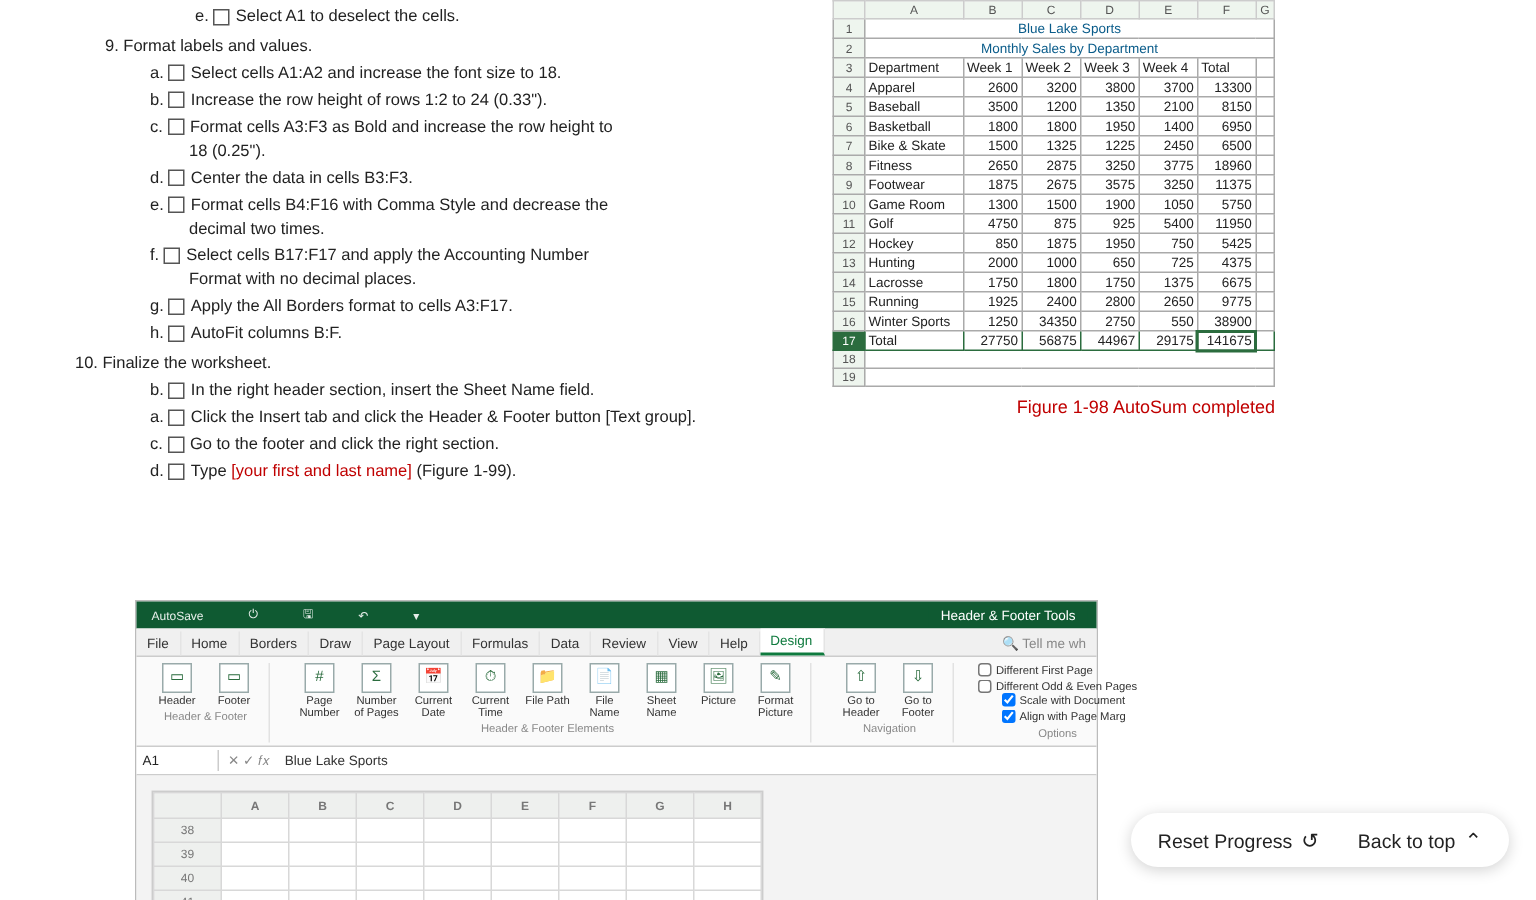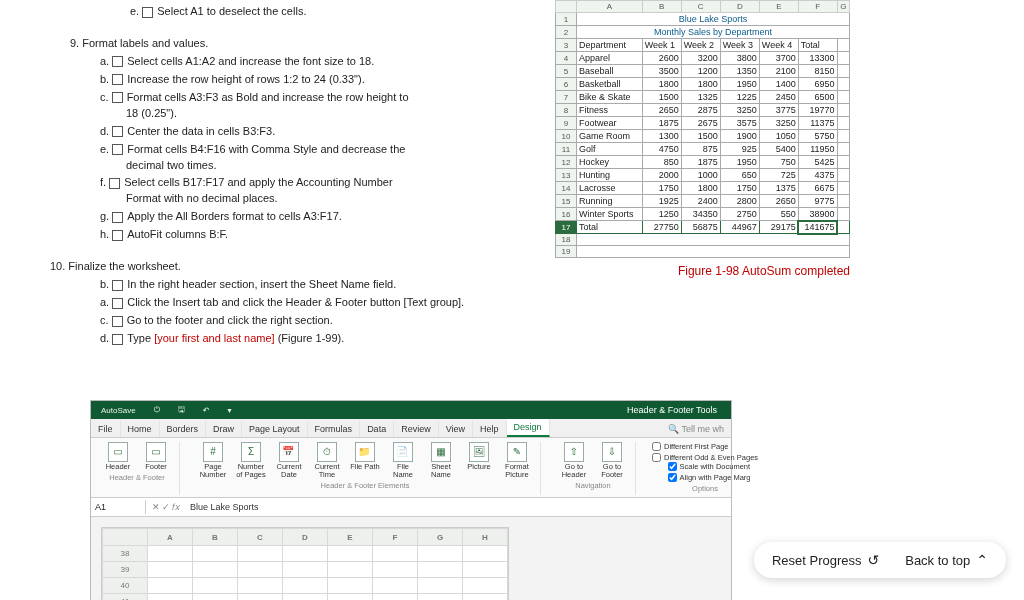--- a/index.html
+++ b/index.html
@@ -1,36 +1,36 @@
 <!DOCTYPE html>
 <html><head>
 <meta charset="utf-8">
 <style>
   html,body{margin:0;padding:0;font-family:Arial,Helvetica,sans-serif;font-size:12px;color:#222;background:#fff;width:1024px;height:600px;overflow:hidden}
   .page{position:relative;width:1024px;height:600px}
   
   .instr{position:absolute;left:70px;top:2px;width:480px;font-size:11px;line-height:1.45}
-  .instr .lv1{margin:16px 0 2px 0}
+  .instr .lv1{margin:4px 0 2px 0}
   .instr .lv2{margin:2px 0 2px 30px}
   .instr .box{display:inline-block;width:9px;height:9px;border:1px solid #555;margin-right:4px;vertical-align:middle}
   .red{color:#c00000}
   .figcap{color:#c00000;font-size:12px}
   
   .sheet{position:absolute;left:555px;top:0;width:295px;font-size:9px}
   .sheet table{border-collapse:collapse;width:100%}
   .sheet th,.sheet td{border:1px solid #aaa;padding:1px 2px;white-space:nowrap}
   .sheet .colhdr td{background:#eef5ee;color:#555;text-align:center;font-size:8px;border:1px solid #ccc}
   .sheet .rownum{background:#eef5ee;color:#555;text-align:center;width:16px;font-size:8px}
   .sheet .title{text-align:center;color:#0a5c8a}
   .sheet .num{text-align:right}
   .sheet .totalrow td{border:1px solid #2b6c3e}
   .sheet .seltotal{outline:2px solid #2b6c3e;outline-offset:-1px}
   
   .excelwrap{position:absolute;left:90px;top:400px;width:640px;border:1px solid #bbb;font-size:9px;background:#fff}
-  .qat{background:#0f5a32;color:#fff;display:flex;align-items:center;height:18px;padding:0 6px;gap:10px}
+  .qat{background:#0f5a32;color:#fff;display:flex;align-items:center;height:18px;padding:0 6px;gap:22px}
   .qat .seg{display:inline-block;padding:0 4px;font-size:8px;opacity:.9}
   .tt{background:#0f5a32;color:#fff;font-size:9px;padding:3px 8px}
   .tabs{display:flex;background:#f0f0f0;border-bottom:1px solid #ccc;align-items:flex-end}
   .tabs .tab{padding:3px 7px;color:#333;border-right:1px solid #e4e4e4;font-size:9px}
   .tabs .tab.active{background:#fff;border-bottom:2px solid #0f7a3e;color:#0f7a3e}
   .tabs .tell{margin-left:auto;color:#888;padding:3px 7px}
   .ribbon{display:flex;background:#fafafa;border-bottom:1px solid #ccc;padding:4px 4px 2px 4px;gap:10px}
   .grp{display:flex;flex-direction:column;align-items:center;border-right:1px solid #e2e2e2;padding:0 6px 2px 6px}
   .grp:last-child{border-right:none}
   .grp .row{display:flex;gap:4px;align-items:flex-start}
@@ -149,21 +149,21 @@
             <td class="num">6500</td>
             <td></td>
           </tr>
           <tr>
             <td class="rownum">8</td>
             <td>Fitness</td>
             <td class="num">2650</td>
             <td class="num">2875</td>
             <td class="num">3250</td>
             <td class="num">3775</td>
-            <td class="num">19770</td>
+            <td class="num">18960</td>
             <td></td>
           </tr>
           <tr>
             <td class="rownum">9</td>
             <td>Footwear</td>
             <td class="num">1875</td>
             <td class="num">2675</td>
             <td class="num">3575</td>
             <td class="num">3250</td>
             <td class="num">11375</td>

